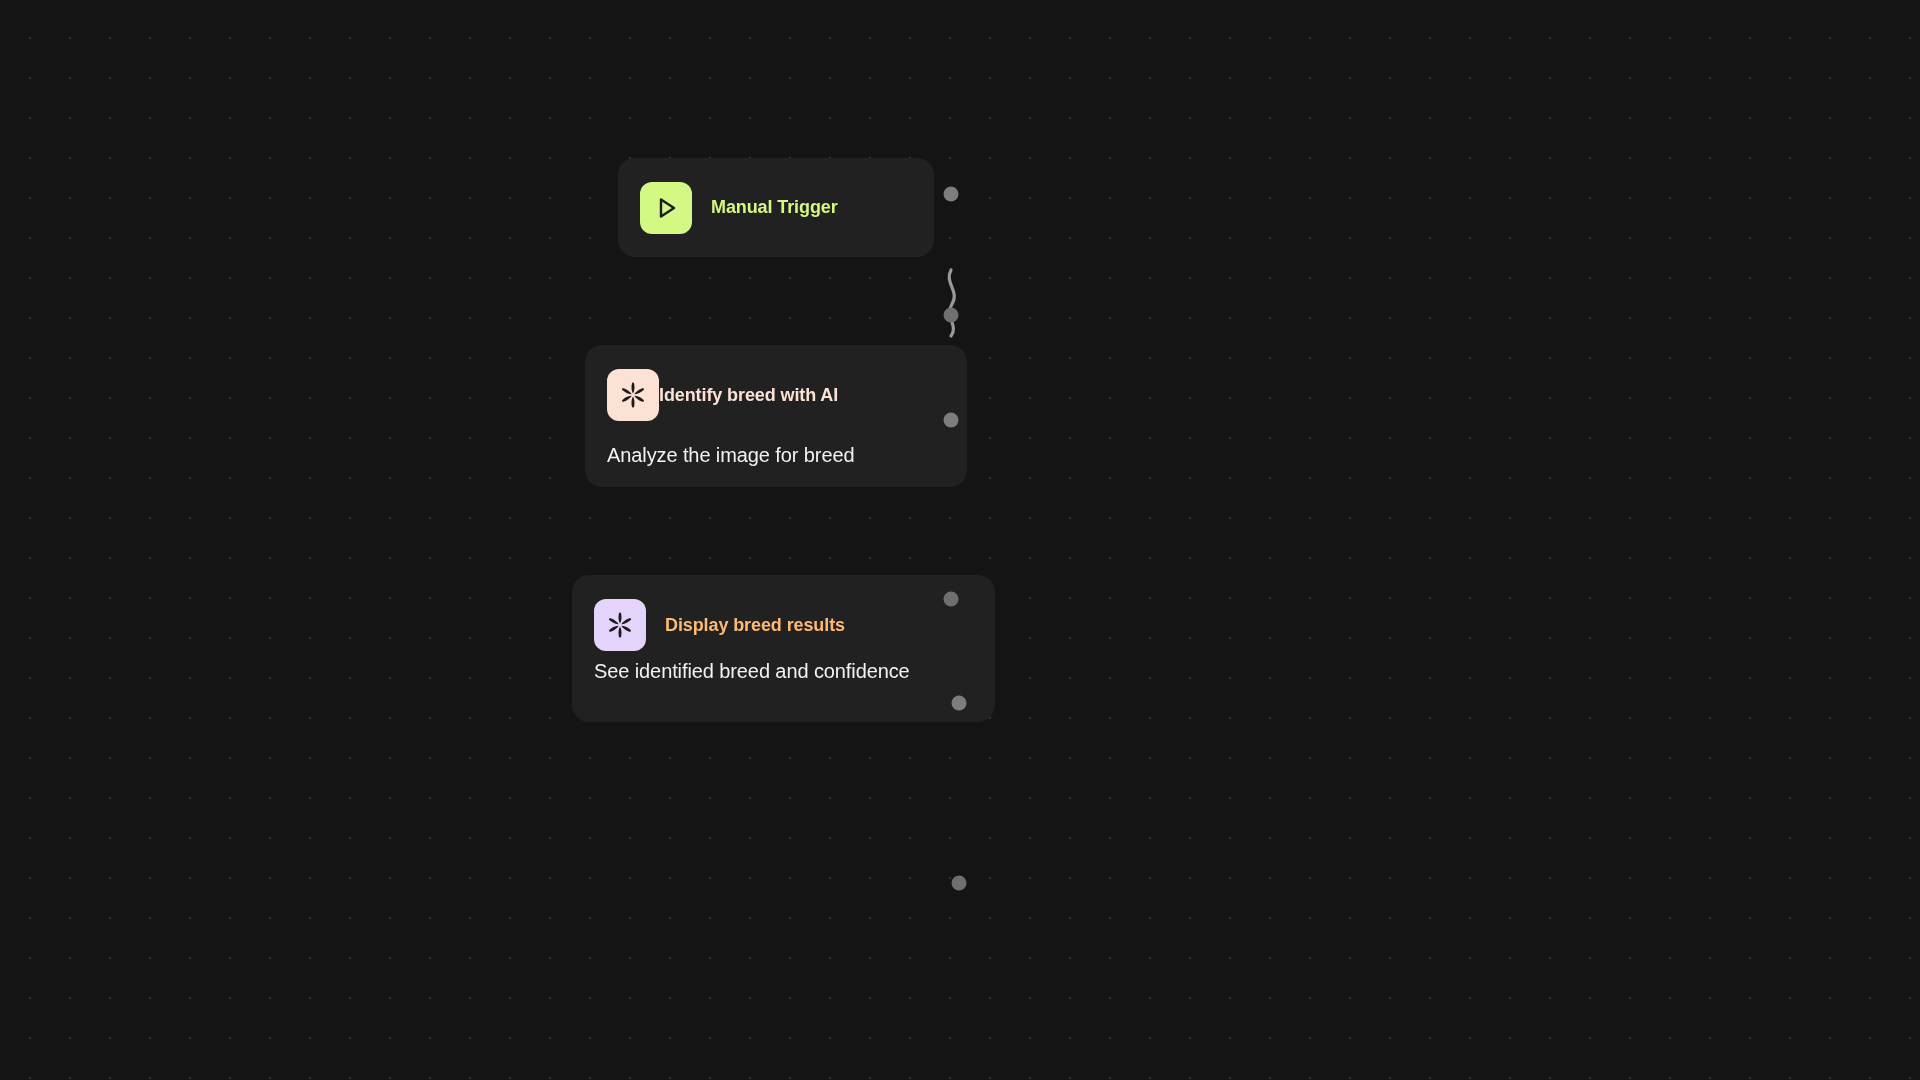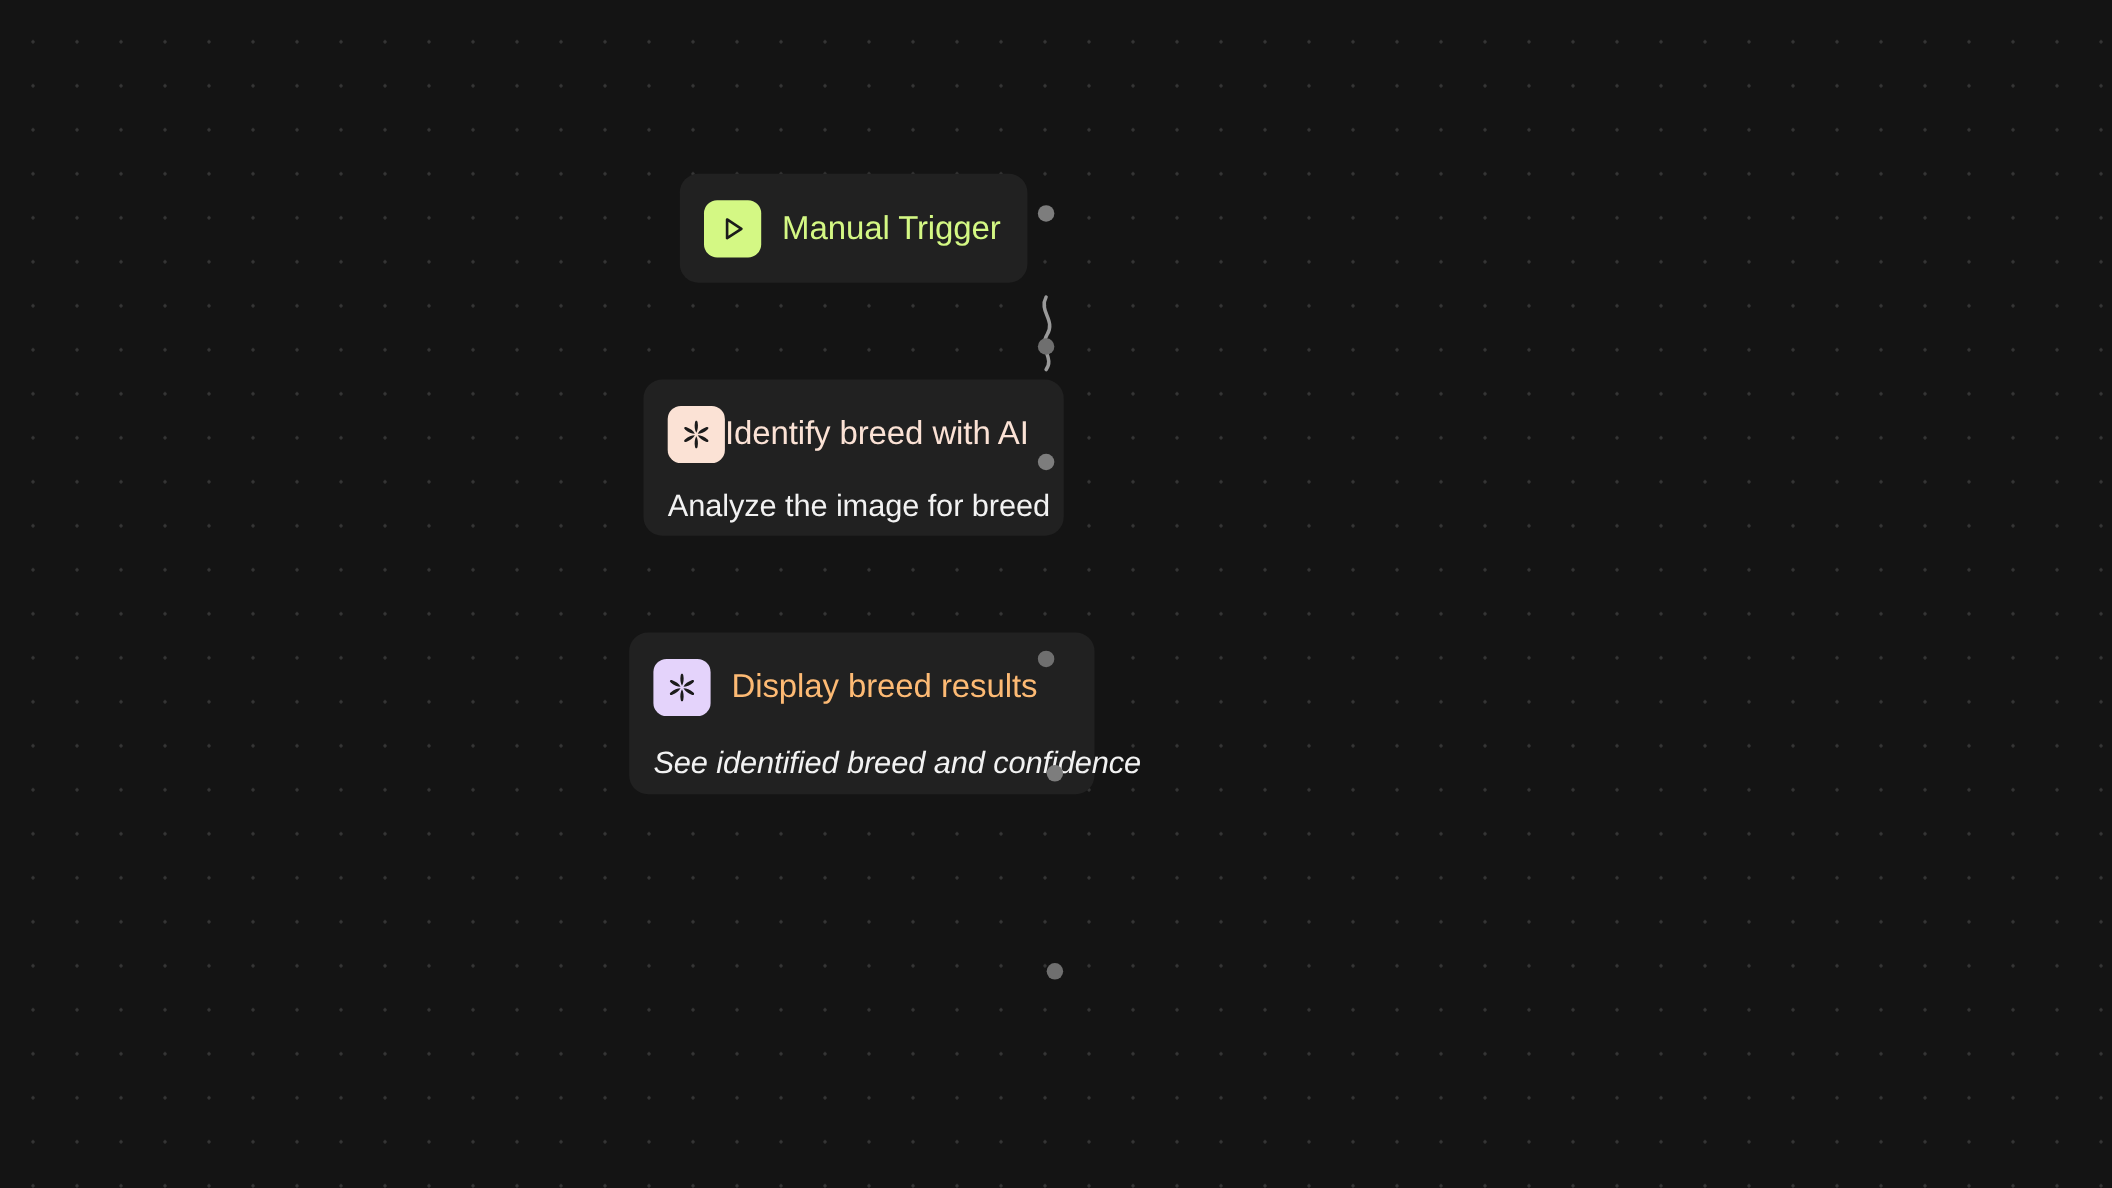--- a/index.html
+++ b/index.html
@@ -64,28 +64,28 @@
   .node-icon {
     flex:none;
     display:flex;
     align-items:center;
     justify-content:center;
     border-radius:12px;
   }
   .node-icon svg { display:block; }
 
   .node-title {
-    font-size:30px;
-    font-weight:400;
+    font-size:18px;
+    font-weight:700;
     letter-spacing:-0.1px;
     white-space:nowrap;
   }
 
   .node-sub {
-    font-size:28px;
+    font-size:20px;
     font-weight:400;
     color:#f2f2f2;
     letter-spacing:-0.1px;
     white-space:nowrap;
   }
 
   
   #node-trigger {
     left:618px; top:158px;
     width:316px; height:99px;
@@ -123,21 +123,21 @@
     padding:24px 0 0 22px;
   }
   #node-display .node-icon {
     width:52px; height:52px;
     background:#e4d3fb;
   }
   #node-display .node-title {
     color:#fdba74;
     margin-left:19px;
   }
-  #node-display .node-sub { margin-top:27px;font-style:italic; }
+  #node-display .node-sub { margin-top:9px; }
 </style>
 </head>
 <body>
 
 <div id="canvas">
 
   <svg id="edges" viewBox="0 0 1920 1080" xmlns="http://www.w3.org/2000/svg">
 
     <path class="edge-path" d="M 951,270 C 944,283 960,291 952,304 C 944,317 959,325 951,336"></path>
 

